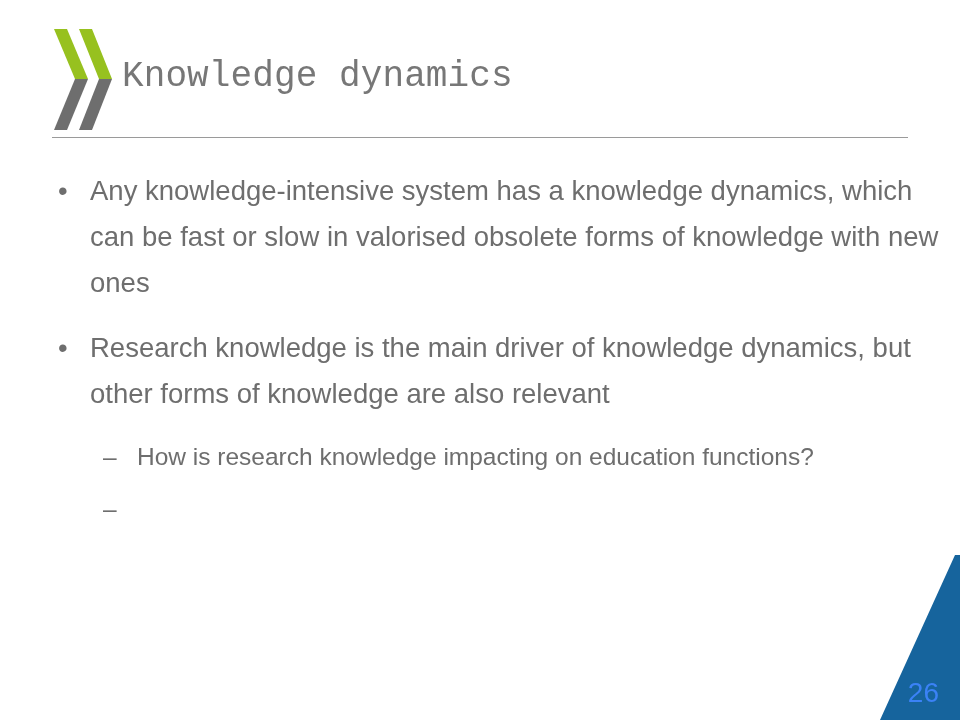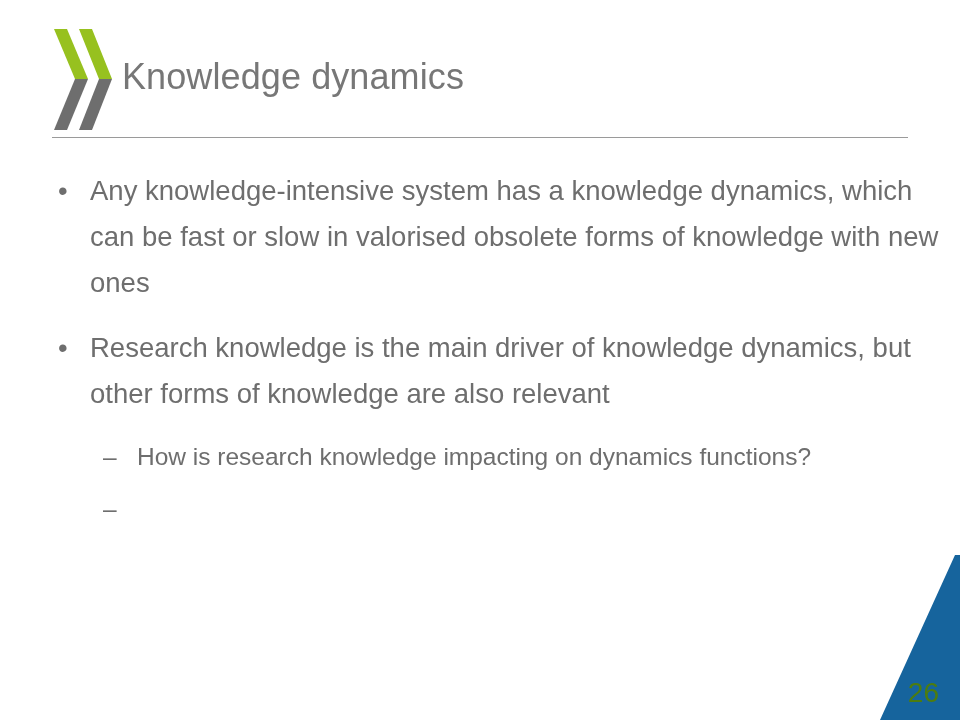--- a/index.html
+++ b/index.html
@@ -38,20 +38,21 @@
   }
   #page-title {
     position: absolute;
     left: 122px;
     top: 56px;
     font-size: 36px;
     font-weight: 400;
     color: #777777;
     letter-spacing: 0.1px;
     white-space: nowrap;
+    font-family: Liberation Mono, monospace;
   }
   #title-divider {
     position: absolute;
     left: 52px;
     top: 137px;
     width: 856px;
     height: 0;
     border-top: 1px solid #9a9a9a;
   }
 
@@ -109,21 +110,21 @@
     height: 165px;
   }
   #corner-triangle svg {
     display: block;
   }
   #page-number {
     position: absolute;
     right: 21px;
     bottom: 13px;
     font-size: 28px;
-    color: #4d7c0f;
+    color: #3b82f6;
     line-height: 1;
     z-index: 3;
   }
 </style>
 </head>
 <body>
 
 <div id="slide">
 
   <div id="slide-header">
@@ -151,21 +152,21 @@
       <span class="bullet-text">Any knowledge-intensive system has a knowledge dynamics, which can be fast or slow in valorised obsolete forms of knowledge with new ones</span>
     </div>
 
     <div class="bullet-l1">
       <span class="marker">•</span>
       <span class="bullet-text">Research knowledge is the main driver of knowledge dynamics, but other forms of knowledge are also relevant</span>
     </div>
 
     <div class="bullet-l2">
       <span class="marker">–</span>
-      <span class="bullet-text">How is research knowledge impacting on dynamics functions?</span>
+      <span class="bullet-text">How is research knowledge impacting on education functions?</span>
     </div>
 
     <div class="bullet-l2">
       <span class="marker">–</span>
     </div>
 
   </div>
 
   <div id="corner-triangle">
     <svg width="110" height="165" viewBox="0 0 110 165" xmlns="http://www.w3.org/2000/svg">

